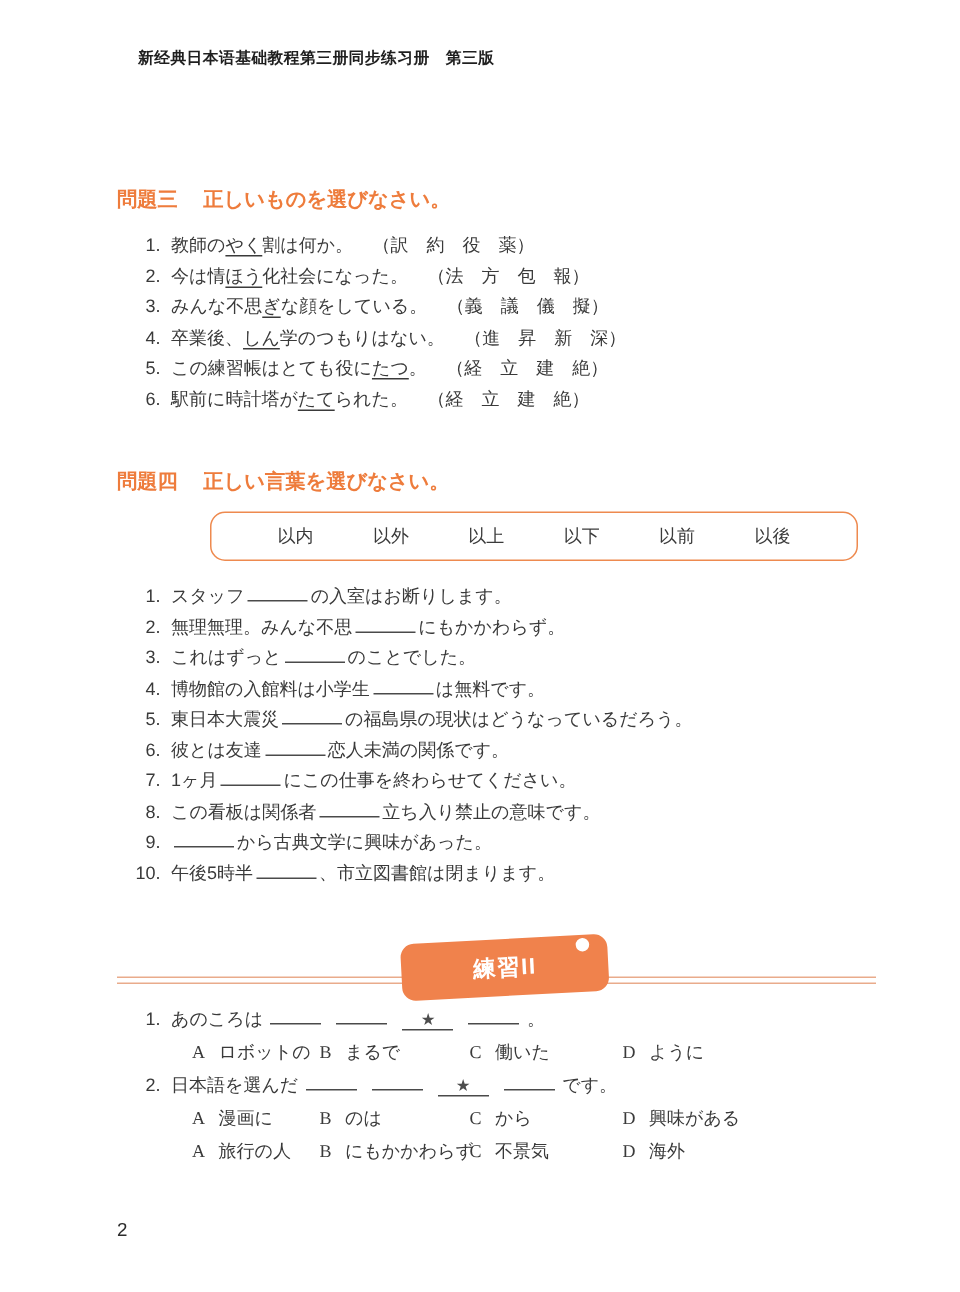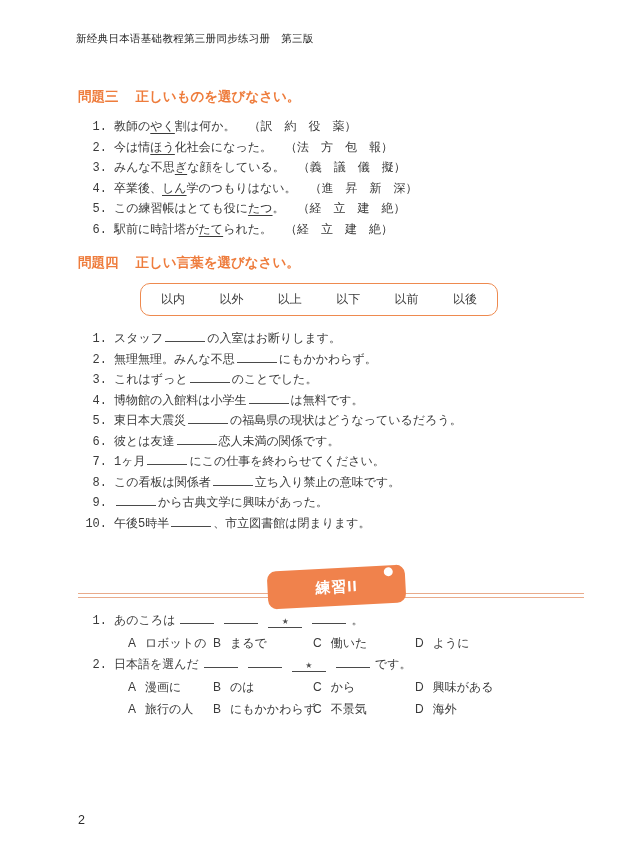--- a/index.html
+++ b/index.html
@@ -7,35 +7,35 @@
   .page {
     position:relative;
     width:640px; height:861px;
     background:#ffffff;
     font-family:"Liberation Sans", sans-serif;
     color:#3a3a3a;
     overflow:hidden;
     margin:0 auto;
   }
   .book-header {
-    position:absolute; top:32px; left:76px;
-    font-size:10.5px; font-weight:normal; color:#1f1f1f; letter-spacing:.3px;
+    position:absolute; top:32px; left:92px;
+    font-size:10.5px; font-weight:bold; color:#1f1f1f; letter-spacing:.3px;
   }
   .content { position:absolute; top:88px; left:78px; right:56px; }
-  .sec-heading { color:#ee7c3c; font-weight:bold; font-size:13.5px; margin-bottom:11px; }
+  .sec-heading { color:#ee7c3c; font-weight:bold; font-size:13.5px; margin-bottom:11px;margin-top:36px; }
   .sec-heading .label { margin-right:17px; }
   .items { margin-bottom:14px; }
-  .item { font-size:12px; line-height:20.5px; padding-left:3px; white-space:nowrap;font-family:Liberation Mono, monospace; }
+  .item { font-size:12px; line-height:20.5px; padding-left:3px; white-space:nowrap; }
   .num { display:inline-block; width:26px; text-align:right; margin-right:7px; }
   .u { text-decoration:underline; text-underline-offset:3px; }
   .choices { margin-left:13px; }
   .word-box {
-    margin:2px 0 13px 62px; width:358px;
+    margin:2px 0 13px 62px; width:432px;
     border:1.5px solid #ee8a4f; border-radius:10px;
-    padding:7px 20px;
+    padding:7px 44px;
     display:flex; justify-content:space-between;
     font-size:12px;
   }
   .blank {
     display:inline-block; width:40px; height:13px;
     border-bottom:1px solid #4a4a4a; vertical-align:baseline;
     margin:0 2px;
   }
   .s5 .blank { width:34px; margin:0 5px; text-align:center; }
   .star-blank { color:#4d4d4d; font-size:11px; line-height:13px; }
@@ -59,21 +59,21 @@
   }
   .s5-title-star {
     display:inline-block; width:30px; text-align:center;
     border-bottom:1.5px solid #ee7c3c; color:#ee7c3c;
     margin:0 7px; padding-bottom:2px; font-size:12px; line-height:1;
   }
   .s5 .item { line-height:22px; }
   .opts {
     padding-left:50px; display:grid;
     grid-template-columns:85px 100px 102px auto;
-    font-size:12px; line-height:22px; white-space:nowrap;
+    font-size:12px; line-height:22px; white-space:nowrap;font-family:Liberation Serif, serif;
   }
   .opt .letter { margin-right:9px; }
   .page-number { position:absolute; left:78px; bottom:34px; font-size:12.5px; color:#2c2c2c; }
 </style>
 </head>
 <body>
 
 <div class="page">
 
   <div class="book-header">新经典日本语基础教程第三册同步练习册　第三版</div>

